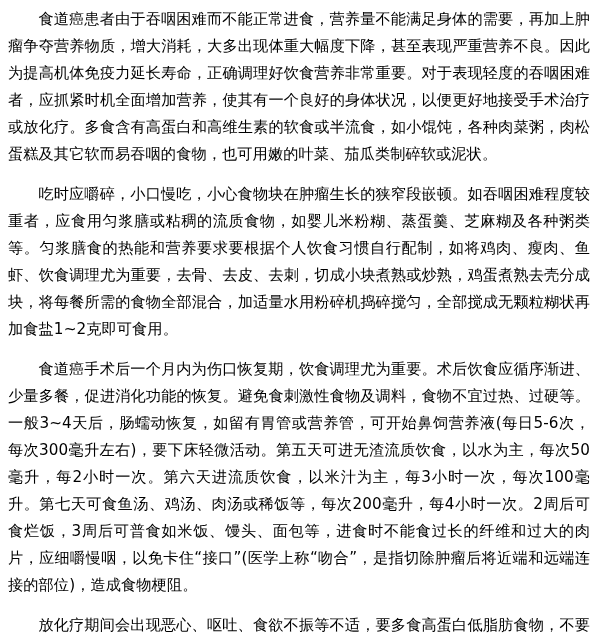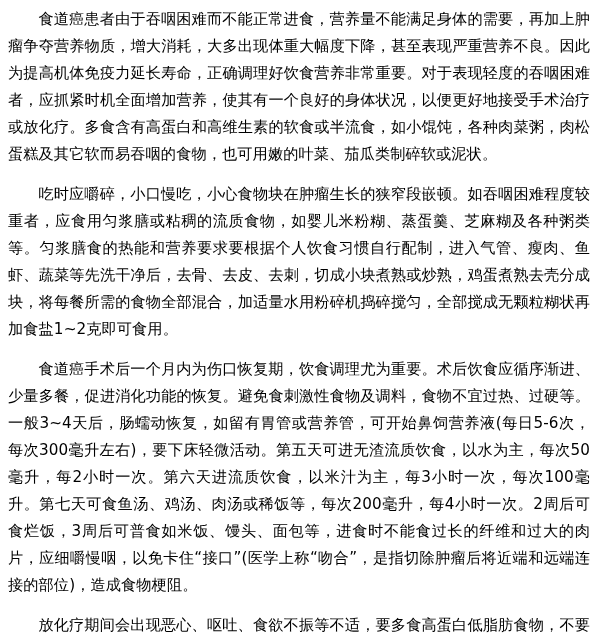--- a/index.html
+++ b/index.html
@@ -34,16 +34,16 @@
   }
   p.para:last-child {
     margin-bottom: 0;
   }
 </style>
 </head>
 <body>
 
 <div id="article">
   <p class="para">食道癌患者由于吞咽困难而不能正常进食，营养量不能满足身体的需要，再加上肿瘤争夺营养物质，增大消耗，大多出现体重大幅度下降，甚至表现严重营养不良。因此为提高机体免疫力延长寿命，正确调理好饮食营养非常重要。对于表现轻度的吞咽困难者，应抓紧时机全面增加营养，使其有一个良好的身体状况，以便更好地接受手术治疗或放化疗。多食含有高蛋白和高维生素的软食或半流食，如小馄饨，各种肉菜粥，肉松蛋糕及其它软而易吞咽的食物，也可用嫩的叶菜、茄瓜类制碎软或泥状。</p>
-  <p class="para">吃时应嚼碎，小口慢吃，小心食物块在肿瘤生长的狭窄段嵌顿。如吞咽困难程度较重者，应食用匀浆膳或粘稠的流质食物，如婴儿米粉糊、蒸蛋羹、芝麻糊及各种粥类等。匀浆膳食的热能和营养要求要根据个人饮食习惯自行配制，进入气管、瘦肉、鱼虾、蔬菜等先洗干净后，去骨、去皮、去刺，切成小块煮熟或炒熟，鸡蛋煮熟去壳分成块，将每餐所需的食物全部混合，加适量水用粉碎机捣碎搅匀，全部搅成无颗粒糊状再加食盐1~2克即可食用。</p>
+  <p class="para">吃时应嚼碎，小口慢吃，小心食物块在肿瘤生长的狭窄段嵌顿。如吞咽困难程度较重者，应食用匀浆膳或粘稠的流质食物，如婴儿米粉糊、蒸蛋羹、芝麻糊及各种粥类等。匀浆膳食的热能和营养要求要根据个人饮食习惯自行配制，如将鸡肉、瘦肉、鱼虾、饮食调理尤为重要，去骨、去皮、去刺，切成小块煮熟或炒熟，鸡蛋煮熟去壳分成块，将每餐所需的食物全部混合，加适量水用粉碎机捣碎搅匀，全部搅成无颗粒糊状再加食盐1~2克即可食用。</p>
   <p class="para">食道癌手术后一个月内为伤口恢复期，饮食调理尤为重要。术后饮食应循序渐进、少量多餐，促进消化功能的恢复。避免食刺激性食物及调料，食物不宜过热、过硬等。一般3~4天后，肠蠕动恢复，如留有胃管或营养管，可开始鼻饲营养液(每日5-6次，每次300毫升左右)，要下床轻微活动。第五天可进无渣流质饮食，以水为主，每次50毫升，每2小时一次。第六天进流质饮食，以米汁为主，每3小时一次，每次100毫升。第七天可食鱼汤、鸡汤、肉汤或稀饭等，每次200毫升，每4小时一次。2周后可食烂饭，3周后可普食如米饭、馒头、面包等，进食时不能食过长的纤维和过大的肉片，应细嚼慢咽，以免卡住“接口”(医学上称“吻合”，是指切除肿瘤后将近端和远端连接的部位)，造成食物梗阻。</p>
   <p class="para">放化疗期间会出现恶心、呕吐、食欲不振等不适，要多食高蛋白低脂肪食物，不要食油腻油炸食物，烹调易清淡，味道要鲜美，注意色香味，增加一些无刺激性调味品以增进食欲。可食用一些助消化的酸性味食品，如山楂糕、红果酱等。有些患者进少量食物就有一种腹胀感，这种情况下，要少食多餐，每天4-5顿，进食后要多走动，促进胃肠蠕动。有时胃内容物容易反流，睡觉时要睡斜坡床，保持头高脚低，保持一定角度，睡觉前两小时不能进食，防止胃内容物反流至口腔，进入气管、肺内而造成生命危险。</p>
 </div>
 
 </body></html>

